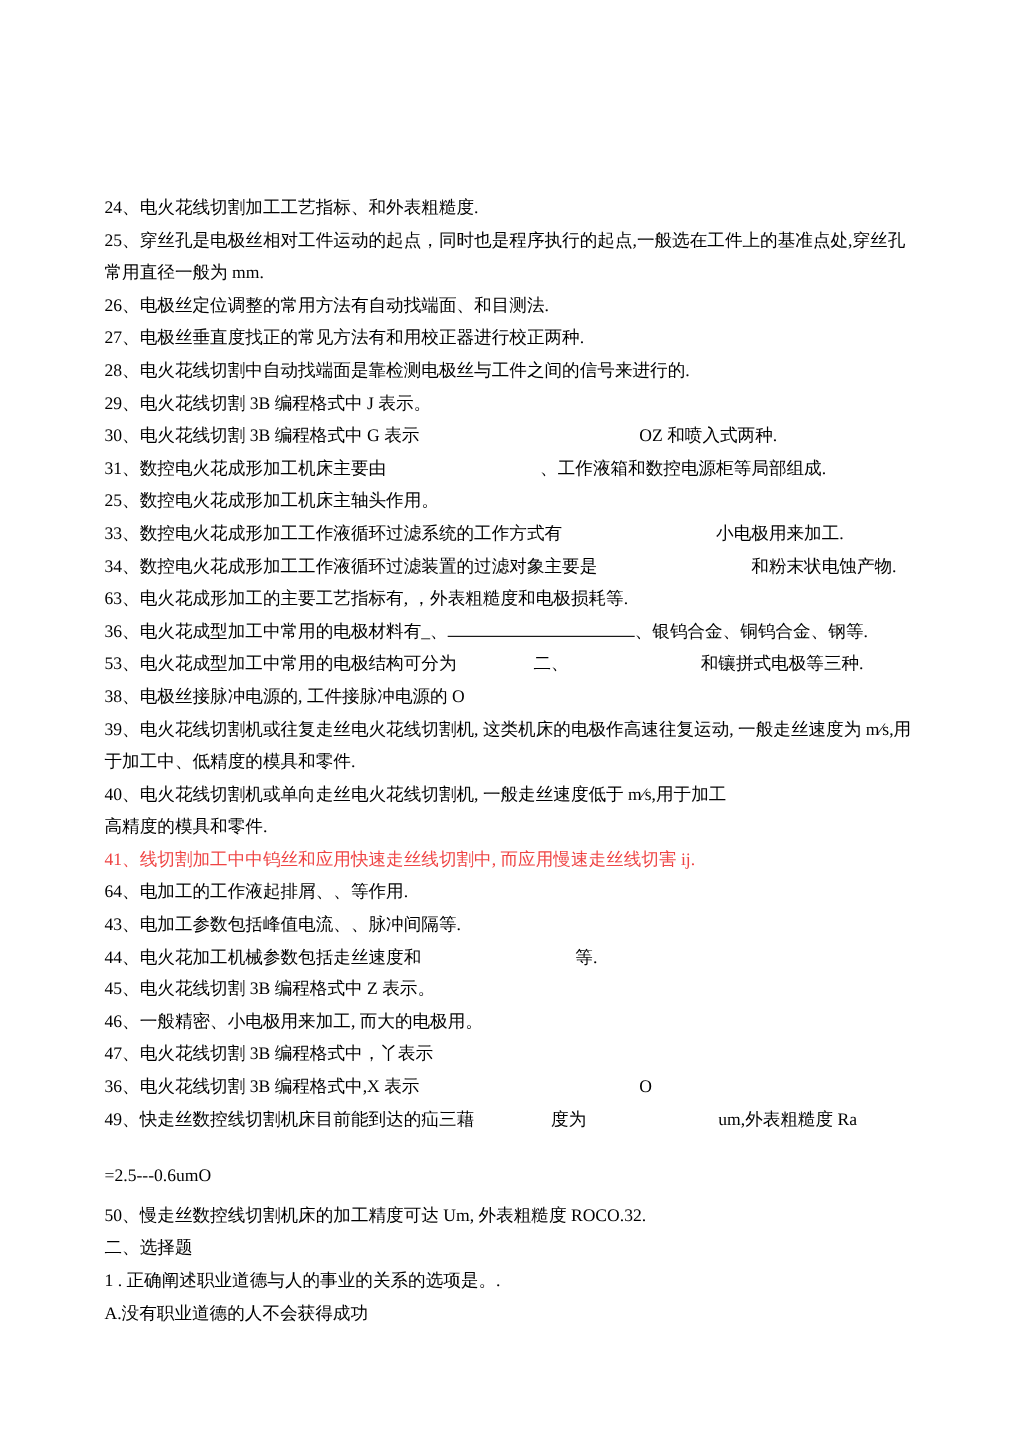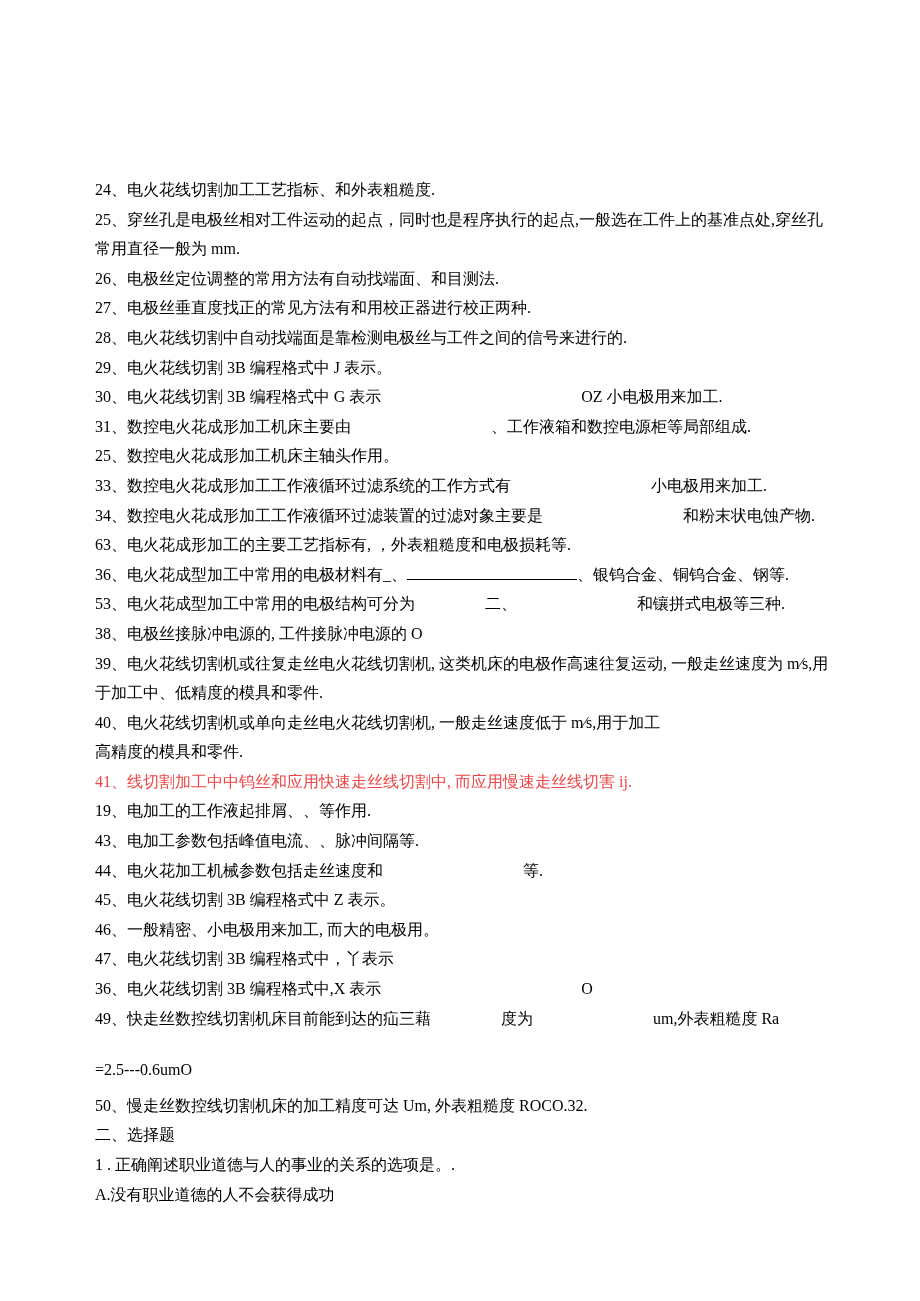--- a/index.html
+++ b/index.html
@@ -25,21 +25,21 @@
 <body>
 
 <div class="line">24、电火花线切割加工工艺指标、和外表粗糙度.</div>
 <div class="line">25、穿丝孔是电极丝相对工件运动的起点，同时也是程序执行的起点,一般选在工件上的基准点处,穿丝孔常用直径一般为 mm.</div>
 <div class="line">26、电极丝定位调整的常用方法有自动找端面、和目测法.</div>
 <div class="line">27、电极丝垂直度找正的常见方法有和用校正器进行校正两种.</div>
 <div class="line">28、电火花线切割中自动找端面是靠检测电极丝与工件之间的信号来进行的.</div>
 <div class="line">29、电火花线切割 3B 编程格式中 J 表示。</div>
 
 <div class="line">
-  <span>30、电火花线切割 3B 编程格式中 G 表示</span><span class="gap-xxl"></span><span>OZ 小电极用来加工.</span>
+  <span>30、电火花线切割 3B 编程格式中 G 表示</span><span class="gap-xxl"></span><span>OZ 和喷入式两种.</span>
 </div>
 
 <div class="line">
   <span>31、数控电火花成形加工机床主要由</span><span class="gap-l"></span><span>、工作液箱和数控电源柜等局部组成.</span>
 </div>
 
 <div class="line">25、数控电火花成形加工机床主轴头作用。</div>
 
 <div class="line">
   <span>33、数控电火花成形加工工作液循环过滤系统的工作方式有</span><span class="gap-l"></span><span>小电极用来加工.</span>
@@ -59,21 +59,21 @@
   <span>53、电火花成型加工中常用的电极结构可分为</span><span class="gap-s"></span><span>二、</span><span class="gap-m"></span><span>和镶拼式电极等三种.</span>
 </div>
 
 <div class="line">38、电极丝接脉冲电源的, 工件接脉冲电源的 O</div>
 <div class="line">39、电火花线切割机或往复走丝电火花线切割机, 这类机床的电极作高速往复运动, 一般走丝速度为 m⁄s,用于加工中、低精度的模具和零件.</div>
 <div class="line">40、电火花线切割机或单向走丝电火花线切割机, 一般走丝速度低于 m⁄s,用于加工</div>
 <div class="line">高精度的模具和零件.</div>
 
 <div class="line red">41、线切割加工中中钨丝和应用快速走丝线切割中, 而应用慢速走丝线切害 ij.</div>
 
-<div class="line">19、电加工的工作液起排屑、、等作用.</div>
+<div class="line">64、电加工的工作液起排屑、、等作用.</div>
 <div class="line">43、电加工参数包括峰值电流、、脉冲间隔等.</div>
 
 <div class="line">
   <span>44、电火花加工机械参数包括走丝速度和</span><span class="gap-l"></span><span>等.</span>
 </div>
 
 <div class="line">45、电火花线切割 3B 编程格式中 Z 表示。</div>
 <div class="line">46、一般精密、小电极用来加工, 而大的电极用。</div>
 <div class="line">47、电火花线切割 3B 编程格式中，丫表示</div>
 

